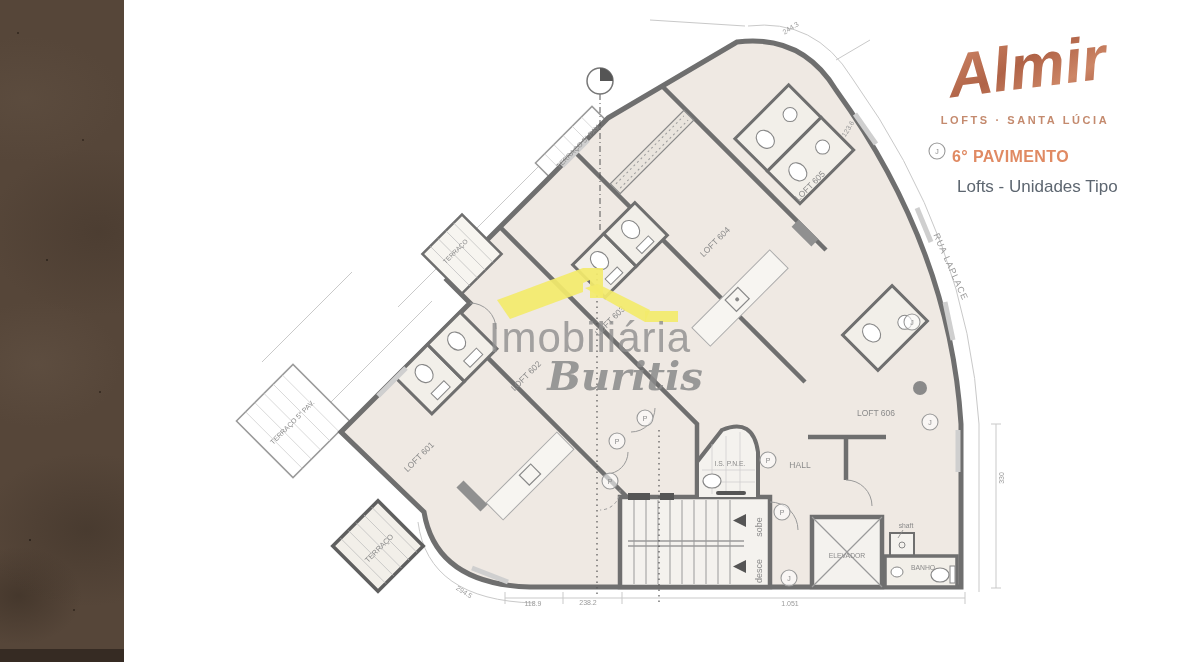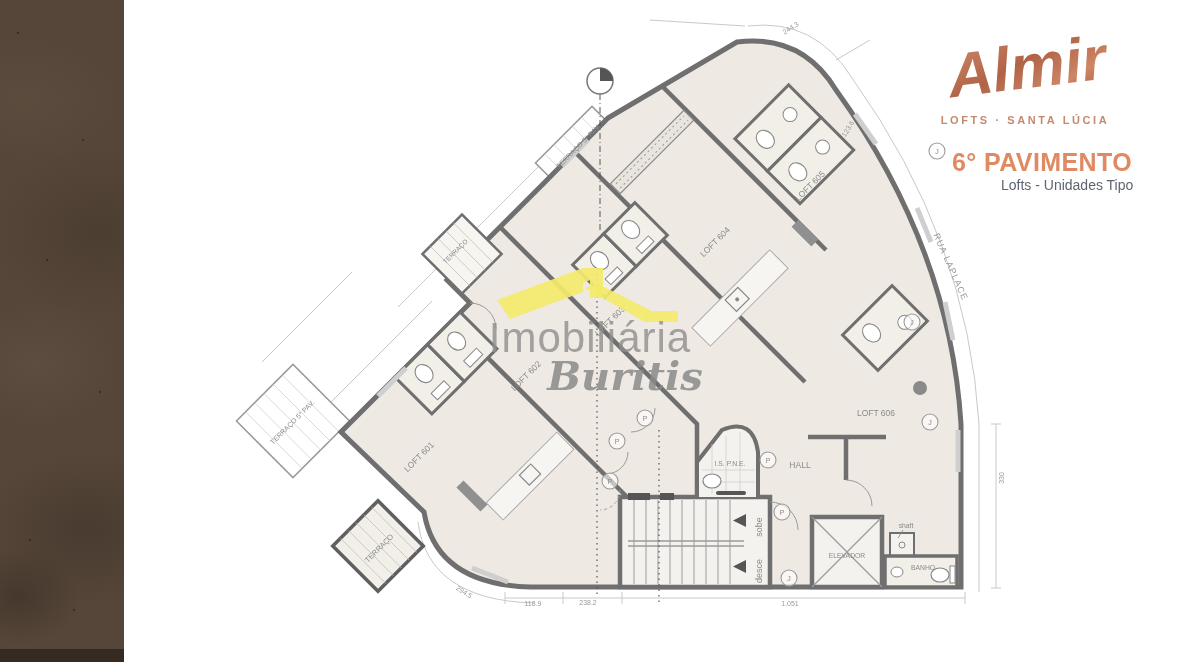--- a/index.html
+++ b/index.html
@@ -20,23 +20,23 @@
       radial-gradient(2px 2px at 47px 260px,#342a21 40%,rgba(0,0,0,0) 41%),
       radial-gradient(2px 2px at 100px 392px,#3a2e24 40%,rgba(0,0,0,0) 41%),
       radial-gradient(2px 2px at 30px 540px,#31271f 40%,rgba(0,0,0,0) 41%),
       radial-gradient(2px 2px at 74px 610px,#3a2e24 40%,rgba(0,0,0,0) 41%);}
   #brown-strip .foot{position:absolute;left:0;bottom:0;width:100%;height:13px;background:#2c231c;opacity:.75;}
   
   #brand{position:absolute;left:908px;top:22px;width:250px;}
   #logo-svg{display:block;}
   #brand .tagline{position:absolute;left:22px;top:92px;width:190px;text-align:center;
     font-size:11px;font-weight:bold;letter-spacing:2.6px;color:#c48a6e;}
-  #brand .floor-title{position:absolute;left:44px;top:126px;font-size:25px;font-weight:bold;
+  #brand .floor-title{position:absolute;left:44px;top:126px;font-size:16px;font-weight:bold;
     letter-spacing:.4px;color:#e08a63;}
-  #brand .floor-subtitle{position:absolute;left:49px;top:155px;font-size:14px;color:#5d6670;margin-left:44px;}
+  #brand .floor-subtitle{position:absolute;left:49px;top:155px;font-size:17px;color:#5d6670;}
   
   #plan-svg{position:absolute;left:0;top:0;}
   text{font-family:"Liberation Sans",sans-serif;}
   .rlabel{fill:#8a8a8a;}
   .dim{fill:#9a9a9a;}
   .wm-word{fill:#8f8f8f;opacity:.8;letter-spacing:1px;}
   .wm-script{fill:#8a8a8a;opacity:.85;font-family:"DejaVu Serif",serif;font-style:italic;font-weight:bold;}
 </style>
 </head>
 <body>

